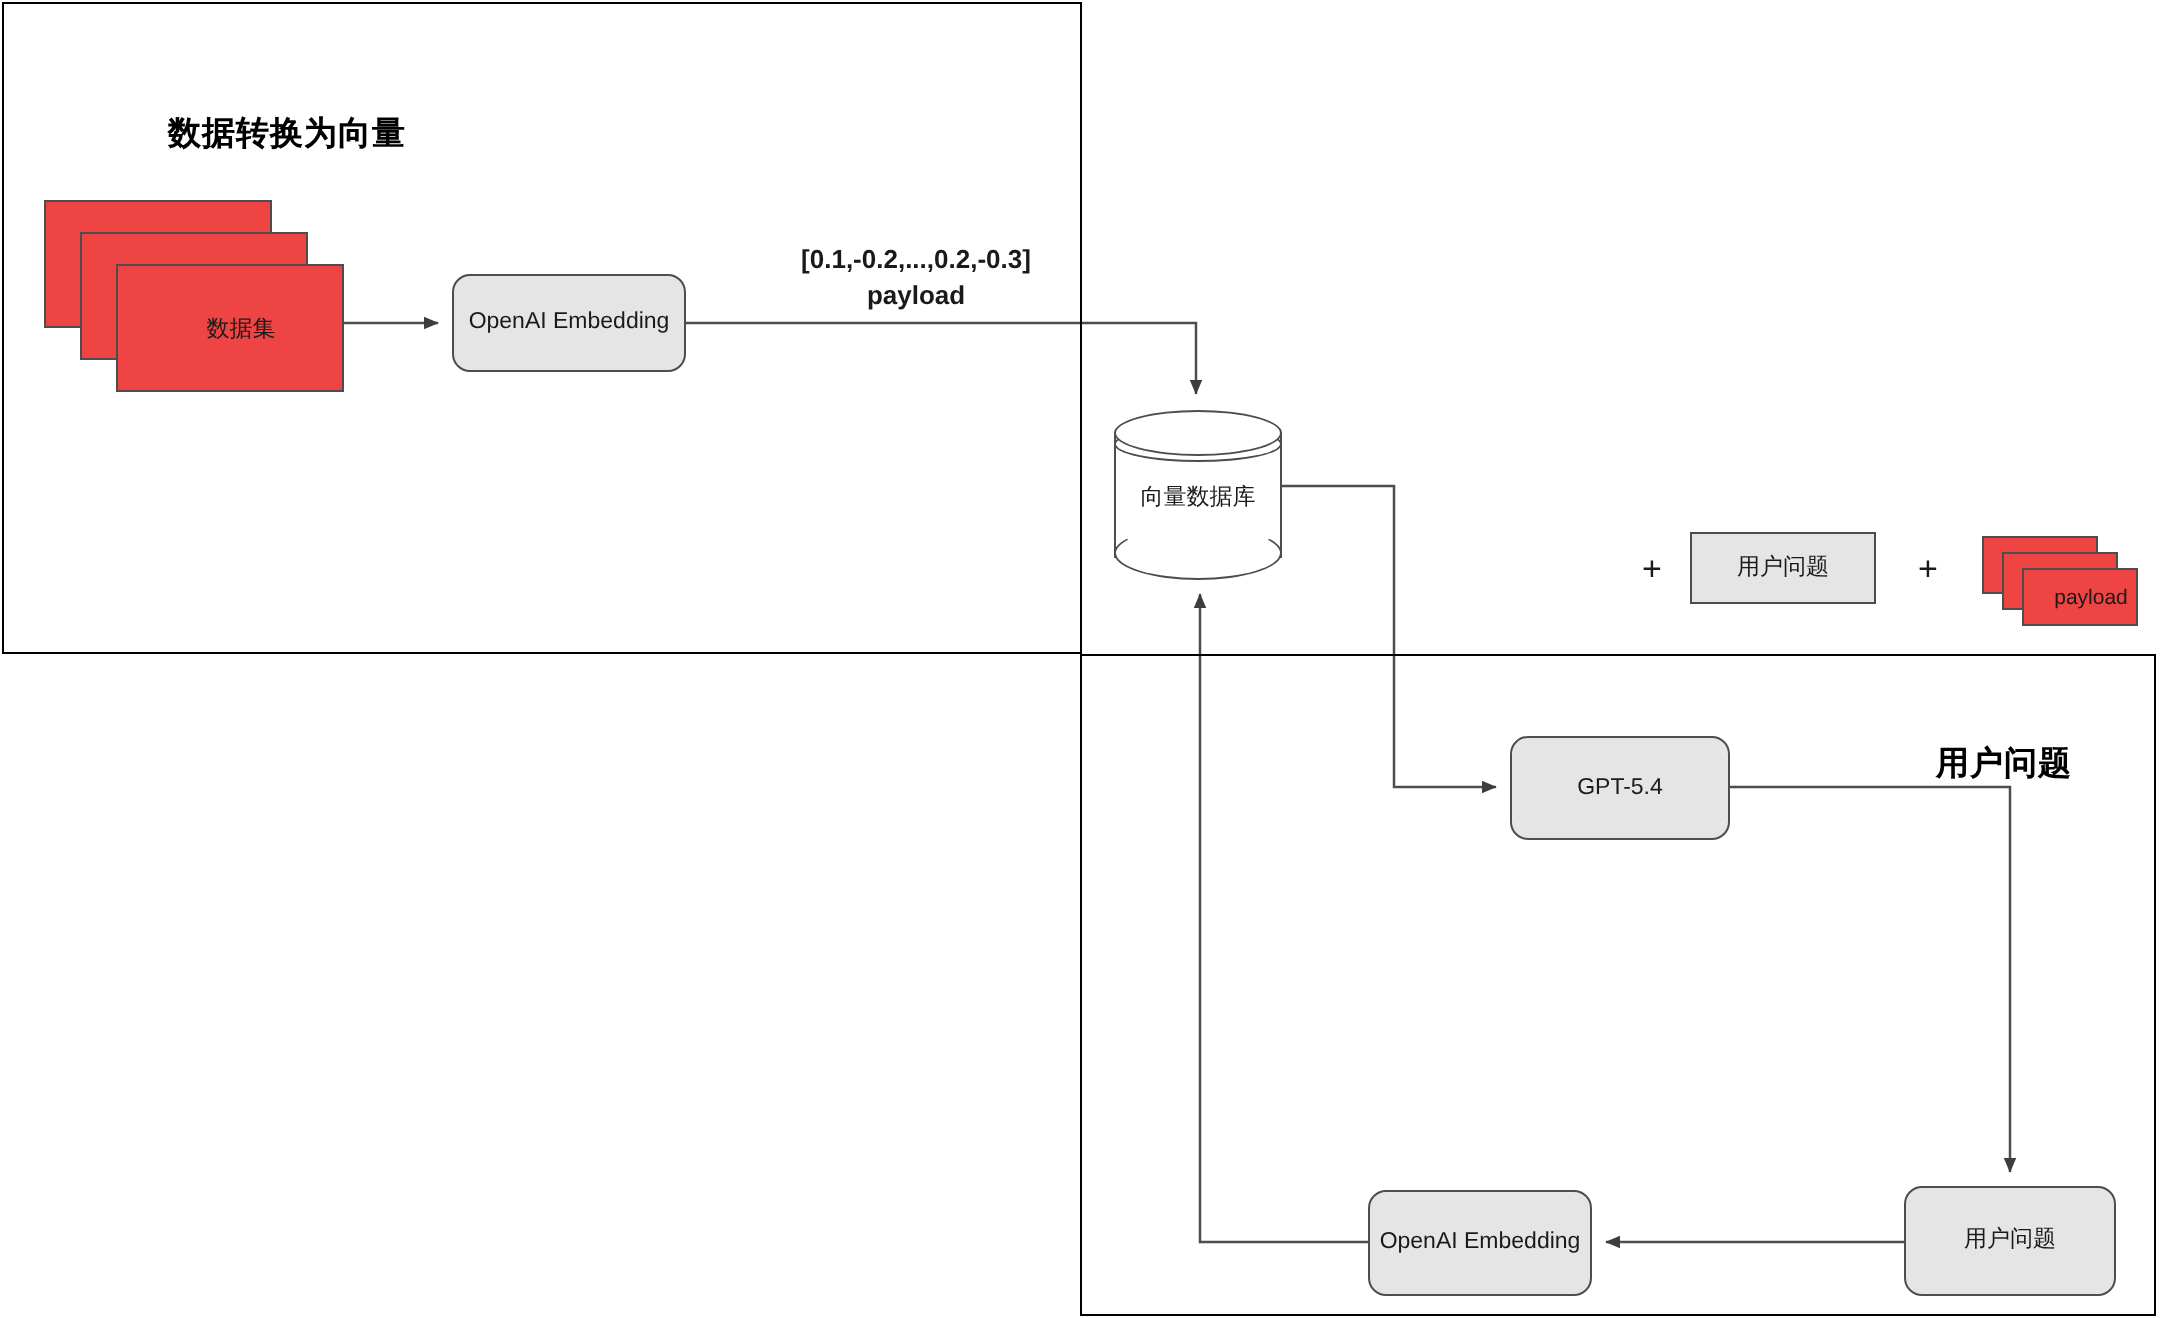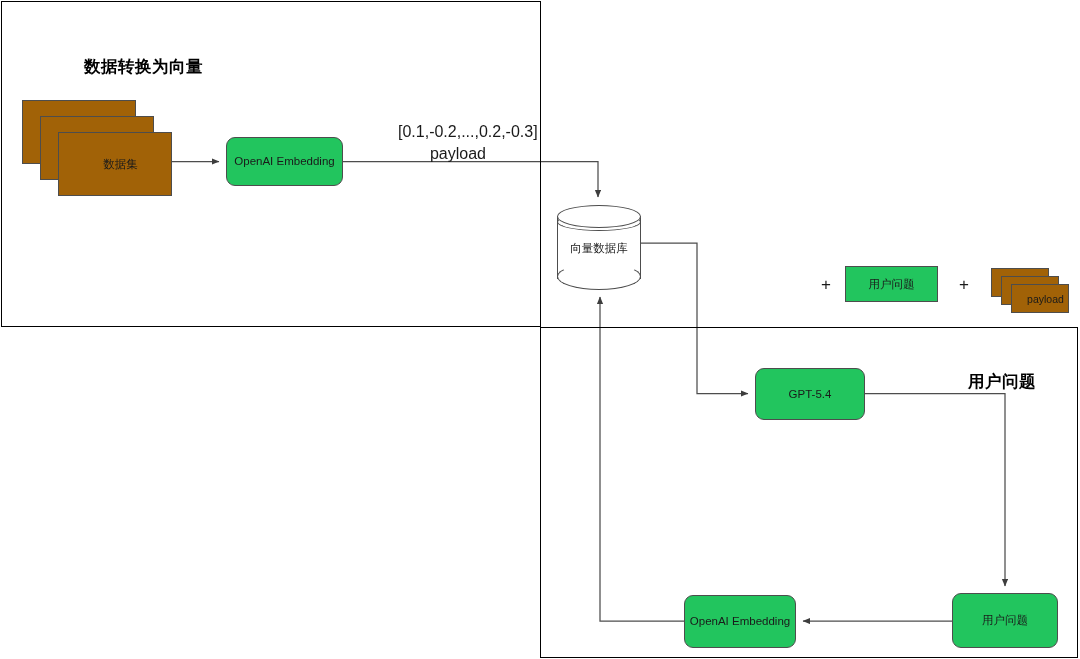--- a/index.html
+++ b/index.html
@@ -48,41 +48,41 @@
     margin-top: 32px;
   }
   #title-ingest { left: 84px;  top: 24px; }
   #title-query  { left: 968px; top: 339px; }
 
   
   .node {
     position: absolute;
     box-sizing: border-box;
     border: 1.1px solid #4d4d4d;
-    background: #22c55e;
+    background: #e5e5e5;
     display: flex;
     align-items: center;
     justify-content: center;
     font-size: 11.5px;
     color: #1a1a1a;
     text-align: center;
     line-height: 1.25;
   }
   .node.rounded { border-radius: 9px; }
   .node.sharp   { border-radius: 0; }
 
   
   .stack {
     position: absolute;
   }
   .stack .sheet {
     position: absolute;
     box-sizing: border-box;
     border: 1.1px solid #4d4d4d;
-    background: #a16207;
+    background: #ef4444;
     padding-left: 11px;
   }
   .stack .sheet.front {
     display: flex;
     align-items: center;
     justify-content: center;
     font-size: 11.5px;
     color: #1a1a1a;
   }
 
@@ -169,25 +169,26 @@
     left: 0; top: 36px;
     width: 84px;
     text-align: center;
     font-size: 11.5px;
     color: #1a1a1a;
   }
 
   
   .edge-label {
     position: absolute;
-    font-size: 16px;
+    font-size: 13px;
     color: #1a1a1a;
     text-align: center;
     white-space: nowrap;
     line-height: 1.35;
+    font-weight: bold;
   }
   #label-vector-payload { left: 398px; top: 121px; width: 120px; }
 
   
   #watermark {
     position: absolute;
     left: 893px;
     top: 607px;
     font-size: 19px;
     color: #c9c9c9;

